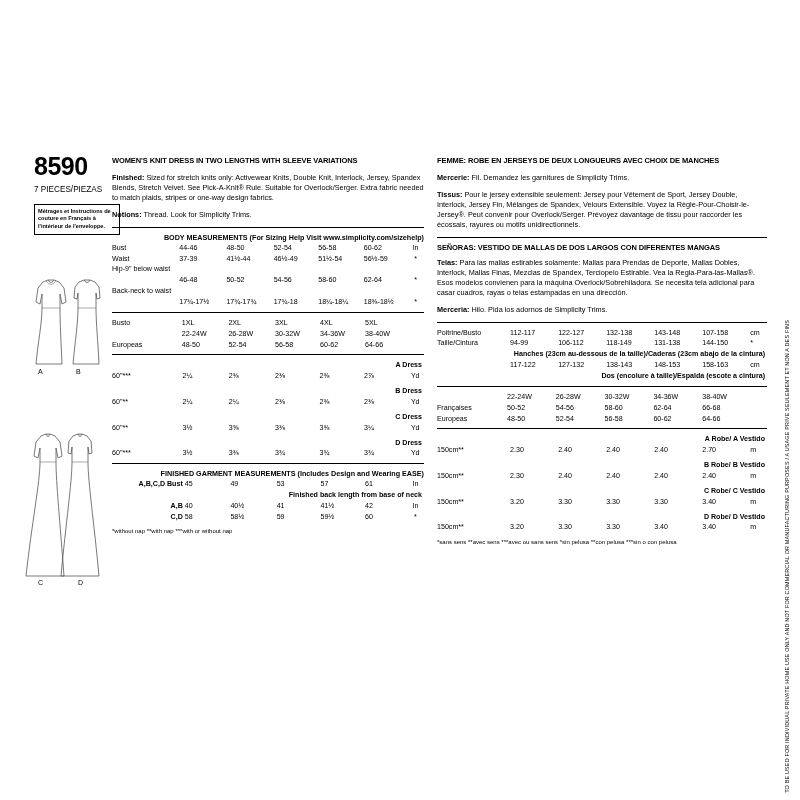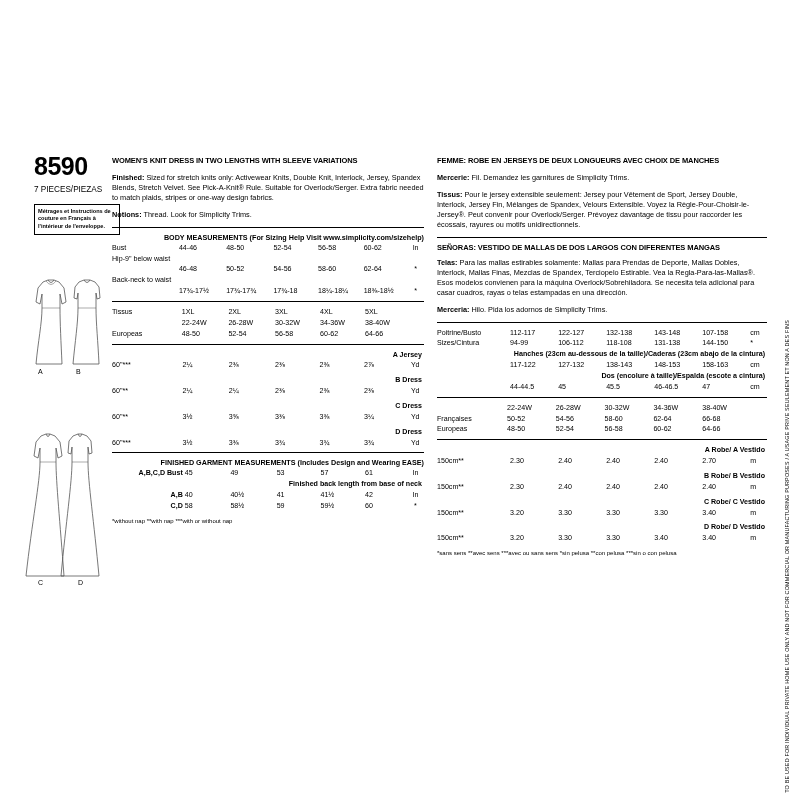--- a/index.html
+++ b/index.html
@@ -237,20 +237,29 @@
           <tr>
         <td class="lbl">Bust</td>
         <td class="c1">44-46</td>
         <td class="c2">48-50</td>
         <td class="c3">52-54</td>
         <td class="c4">56-58</td>
         <td class="c5">60-62</td>
         <td class="unit">In</td>
       </tr>
       <tr>
+        <td class="lbl">Waist</td>
+        <td>37-39</td>
+        <td>41½-44</td>
+        <td>46½-49</td>
+        <td>51½-54</td>
+        <td>56½-59</td>
+        <td class="unit">*</td>
+      </tr>
+      <tr>
         <td colspan="7">Hip-9" below waist</td>
       </tr>
       <tr>
         <td class="lbl"></td>
         <td>46-48</td>
         <td>50-52</td>
         <td>54-56</td>
         <td>58-60</td>
         <td>62-64</td>
         <td class="unit">*</td>
@@ -268,21 +277,21 @@
         <td class="unit">*</td>
       </tr>
     </tbody>
       </table>
 
     <div class="rule"></div>
 
     <table class="meas">
       <tbody>
           <tr>
-        <td class="lbl">Tissus</td>
+        <td class="lbl">Busto</td>
         <td class="c1">1XL</td>
         <td class="c2">2XL</td>
         <td class="c3">3XL</td>
         <td class="c4">4XL</td>
         <td class="c5">5XL</td>
         <td class="unit"></td>
       </tr>
       <tr>
         <td class="lbl"></td>
         <td>22-24W</td>
@@ -302,21 +311,21 @@
         <td class="unit"></td>
       </tr>
     </tbody>
       </table>
 
     <div class="rule"></div>
 
     <table class="meas">
       <tbody>
           <tr>
-        <td class="lbl bold" colspan="7">A Jersey</td>
+        <td class="lbl bold" colspan="7">A Dress</td>
       </tr>
       <tr>
         <td class="lbl">60"***</td>
         <td class="c1">2¼</td>
         <td class="c2">2⅜</td>
         <td class="c3">2⅜</td>
         <td class="c4">2⅜</td>
         <td class="c5">2⅞</td>
         <td class="unit">Yd</td>
       </tr>
@@ -432,52 +441,43 @@
           <tr>
         <td class="rlbl">Poitrine/Busto</td>
         <td class="rc">112-117</td>
         <td class="rc">122-127</td>
         <td class="rc">132-138</td>
         <td class="rc">143-148</td>
         <td class="rc">107-158</td>
         <td class="runit">cm</td>
       </tr>
       <tr>
-        <td class="rlbl">Sizes/Cintura</td>
+        <td class="rlbl">Taille/Cintura</td>
         <td>94-99</td>
         <td>106-112</td>
-        <td>118-108</td>
+        <td>118-149</td>
         <td>131-138</td>
         <td>144-150</td>
         <td class="runit">*</td>
       </tr>
       <tr>
         <td colspan="7" class="bold" style="white-space:normal;margin-top:16px;">Hanches (23cm au-dessous de la taille)/Caderas (23cm abajo de la cintura)</td>
       </tr>
       <tr>
         <td class="rlbl"></td>
         <td>117-122</td>
         <td>127-132</td>
         <td>138-143</td>
         <td>148-153</td>
         <td>158-163</td>
         <td class="runit">cm</td>
       </tr>
       <tr>
         <td colspan="7" class="bold" style="white-space:normal;">Dos (encolure à taille)/Espalda (escote a cintura)</td>
       </tr>
-      <tr>
-        <td class="rlbl"></td>
-        <td>44-44.5</td>
-        <td>45</td>
-        <td>45.5</td>
-        <td>46-46.5</td>
-        <td>47</td>
-        <td class="runit">cm</td>
-      </tr>
     </tbody>
       </table>
 
     <div class="rule"></div>
 
     <table class="meas-r">
       <tbody>
       <tr>
         <td class="rlbl"></td>
         <td>22-24W</td>

